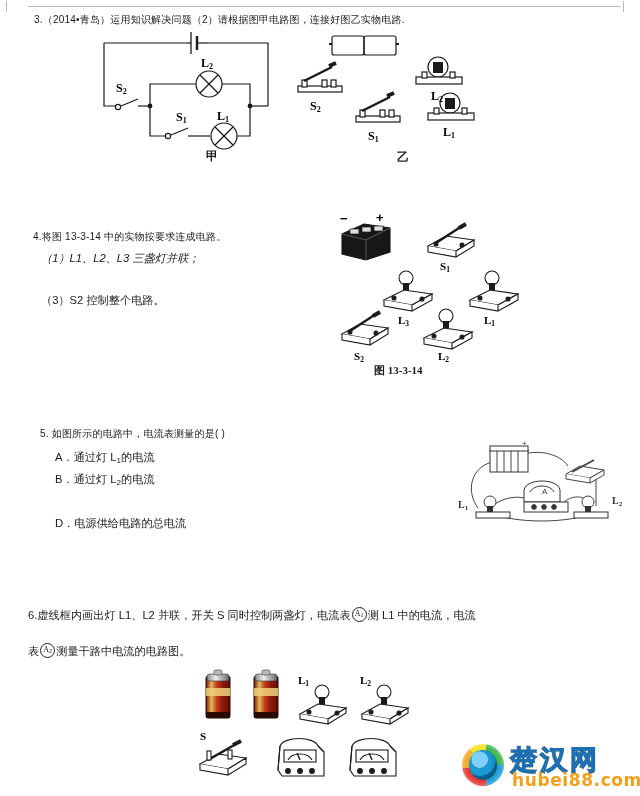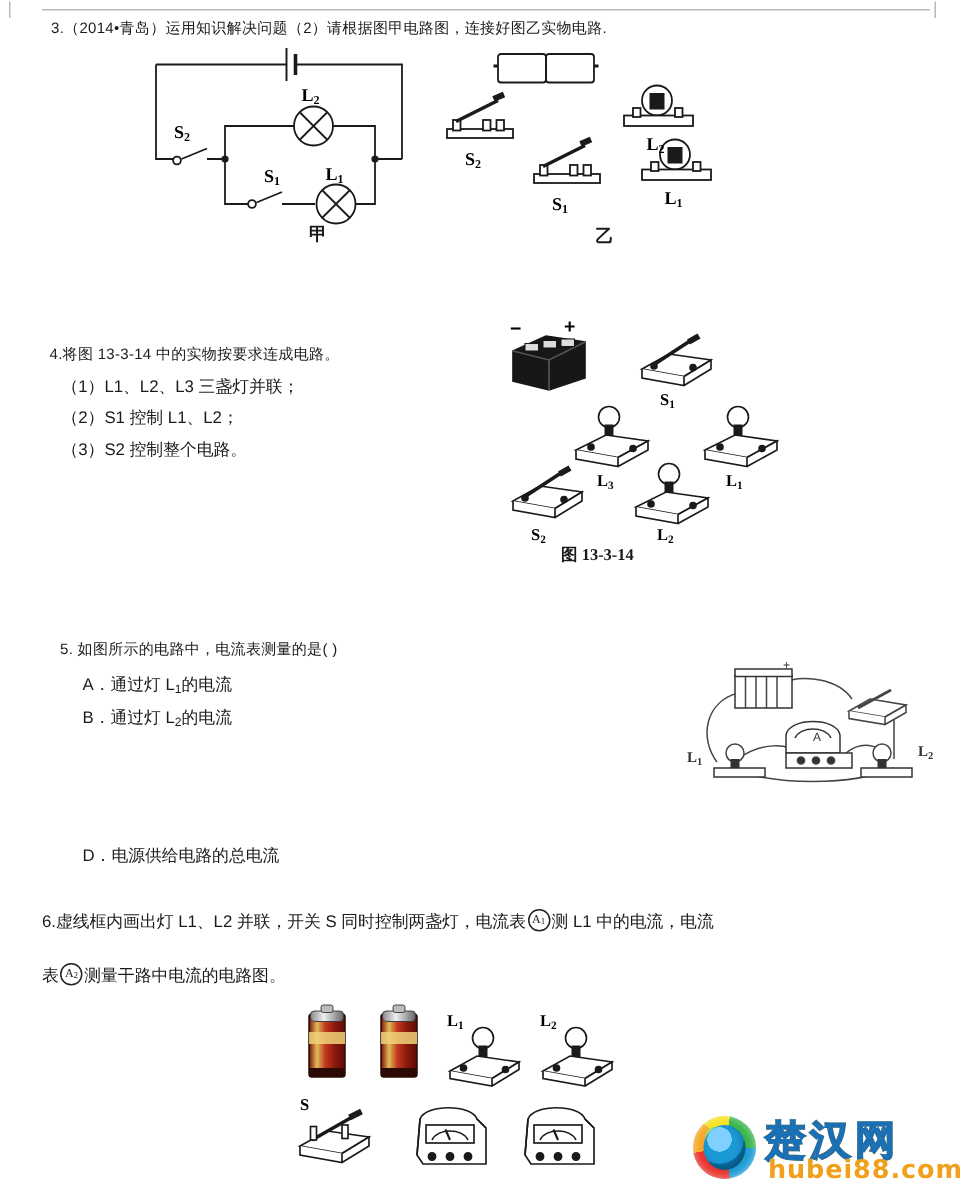--- a/index.html
+++ b/index.html
@@ -139,22 +139,21 @@
       </g>
     </g>
     <text class="lbl" x="22" y="82" font-size="12">S<tspan font-size="8" dy="2">2</tspan></text>
     <text class="lbl" x="80" y="112" font-size="12">S<tspan font-size="8" dy="2">1</tspan></text>
     <text class="lbl" x="143" y="72" font-size="12">L<tspan font-size="8" dy="2">2</tspan></text>
     <text class="lbl" x="155" y="108" font-size="12">L<tspan font-size="8" dy="2">1</tspan></text>
   </svg>
   <div class="qsub lbl" style="left:397px;top:148px;font-size:12px;">乙</div>
 
   <div class="qtext" style="left:33px;top:229px;">4.将图 13-3-14 中的实物按要求连成电路。</div>
-  <div class="qsub" style="left:41px;top:250px;">（1）L1、L2、L3 三盏灯并联；</div>
-  <div class="qsub" style="left:41px;top:271px;">（2）S1 控制 L1、L2；</div>
+  <div class="qsub" style="left:41px;top:250px;font-style:italic;">（1）L1、L2、L3 三盏灯并联；</div>
   <div class="qsub" style="left:41px;top:292px;">（3）S2 控制整个电路。</div>
 
   <svg class="dgm" style="left:334px;top:212px;" width="200" height="150" viewBox="0 0 200 150">
     <g stroke="#1a1a1a" stroke-width="1.1" fill="none">
 
       <g>
         <path d="M8 22 L30 12 L56 16 L56 40 L32 48 L8 42 Z" fill="#171717" stroke="#171717"></path>
         <path d="M8 22 L32 28 L56 16" fill="none" stroke="#555"></path>
         <path d="M32 28 L32 48" stroke="#555"></path>
         <rect x="16" y="17" width="9" height="5" fill="#ddd" stroke="#171717" stroke-width=".7"></rect>
@@ -217,21 +216,21 @@
   </svg>
   <div class="qsub lbl" style="left:374px;top:362px;font-size:11px;">图 13-3-14</div>
 
   <div class="qtext" style="left:40px;top:426px;">5. 如图所示的电路中，电流表测量的是(        )</div>
   <div class="qsub" style="left:55px;top:449px;text-align:center;">
     <span>A．</span><span>通过灯 L<span class="sub">1</span>的电流</span>
   </div>
   <div class="qsub" style="left:55px;top:471px;">
     <span>B．</span><span>通过灯 L<span class="sub">2</span>的电流</span>
   </div>
-  <div class="qsub" style="left:55px;top:515px;margin-top:48px;">
+  <div class="qsub" style="left:55px;top:515px;">
     <span>D．</span><span>电源供给电路的总电流</span>
   </div>
 
   <svg class="dgm" style="left:456px;top:432px;" width="184" height="104" viewBox="0 0 184 104">
     <g stroke="#444" stroke-width="1" fill="none">
 
       <path d="M22 76 C10 60 14 36 36 30"></path>
       <path d="M62 24 C82 16 104 22 112 34"></path>
       <path d="M126 46 L140 46 L140 74"></path>
       <path d="M36 74 C52 62 70 64 76 70"></path>

